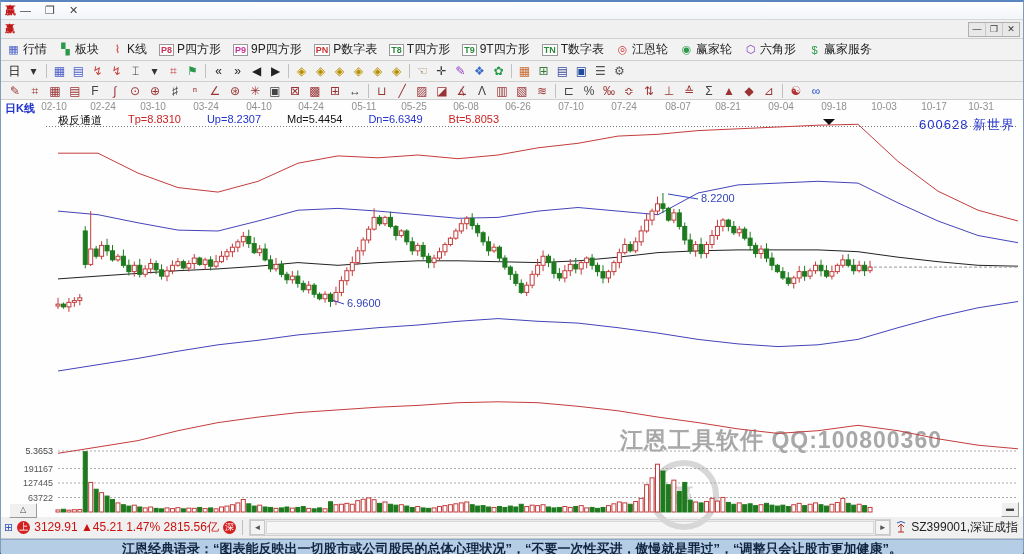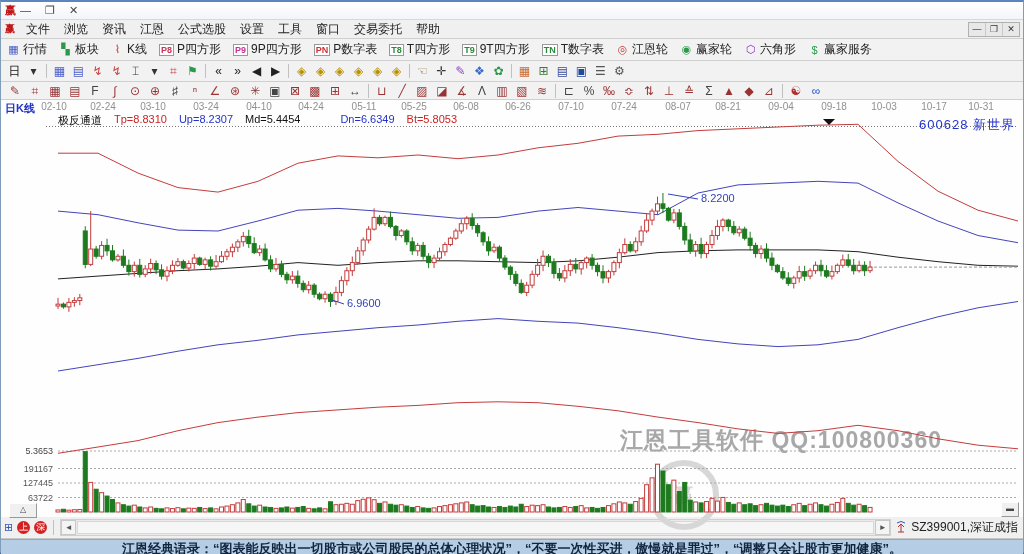--- a/index.html
+++ b/index.html
@@ -27,21 +27,21 @@
   .tbtn .ticn{font-size:11px;width:13px;text-align:center;}
   .badge{font-size:9px;font-weight:bold;border:1px solid #999;background:#fff;padding:0 1px;line-height:10px;}
   .ticon{display:inline-block;width:19px;text-align:center;font-size:12px;line-height:19px;cursor:default;}
   .tb4 .ticon{width:20px;font-size:12px;line-height:16px;}
   .tsep{display:inline-block;width:1px;height:14px;background:#c0c0c0;margin:0 3px;}
   
   .chartarea{position:relative;width:1022px;height:417px;background:#fefefe;}
   .datestrip{position:absolute;top:0;left:0;width:100%;height:13px;font-size:10px;color:#909090;}
   .klabel{position:absolute;top:1px;left:4px;color:#2233cc;font-weight:bold;font-size:11px;}
   .dtick{position:absolute;top:1px;transform:translateX(-50%);}
-  .legend{position:absolute;top:13px;left:57px;font-size:11px;display:flex;gap:12px;z-index:3;}
+  .legend{position:absolute;top:13px;left:57px;font-size:11px;display:flex;gap:26px;z-index:3;}
   .symname{position:absolute;top:16px;right:8px;color:#2233cc;font-size:13px;z-index:3;letter-spacing:1px;}
   .wm1{position:absolute;top:325px;left:560px;width:440px;text-align:center;font-size:23px;font-weight:bold;color:#a8a8a8;z-index:0;letter-spacing:1px;}
   .wm2{position:absolute;top:358px;left:715px;font-size:57px;font-weight:bold;color:#d7d7d7;z-index:0;letter-spacing:2px;font-family:"Liberation Serif","DejaVu Serif",serif;}
   .wmlogo{position:absolute;top:360px;left:648px;width:58px;height:58px;border:6px solid #d7d7d7;border-radius:50%;z-index:0;color:#d7d7d7;font-size:20px;font-weight:bold;display:flex;align-items:center;justify-content:center;}
   svg.chart{position:absolute;top:0;left:0;z-index:1;}
   .minibtn{position:absolute;z-index:4;background:#f0f0f0;border:1px solid #999;border-top-color:#fff;border-left-color:#fff;font-size:8px;color:#444;text-align:center;line-height:12px;}
   
   .statusbar{height:21px;background:#f0f0f0;display:flex;align-items:center;font-size:12px;border-bottom:1px solid #c8c8c8;padding:0 3px;gap:4px;}
   .stgrid{color:#3355bb;font-size:11px;}
   .stbadge{width:13px;height:13px;border-radius:50%;background:#d42020;color:#fff;font-size:9px;line-height:13px;text-align:center;flex:0 0 auto;}
@@ -64,32 +64,20 @@
     <span class="applogo">赢</span>
     <span class="winctl">
       <span>—</span>
       <span>❐</span>
       <span>✕</span>
     </span>
   </div>
 
   <div class="menubar">
     <span class="applogo">赢</span>
-    <span id="menuItems" style="display:flex">
-        <span class="menuitem">文件</span>
-        <span class="menuitem">浏览</span>
-        <span class="menuitem">资讯</span>
-        <span class="menuitem">江恩</span>
-        <span class="menuitem">公式选股</span>
-        <span class="menuitem">设置</span>
-        <span class="menuitem">工具</span>
-        <span class="menuitem">窗口</span>
-        <span class="menuitem">交易委托</span>
-        <span class="menuitem">帮助</span>
-      </span>
     <span class="mdictl" id="mdiCtl">
         <span>—</span>
         <span>❐</span>
         <span>✕</span>
       </span>
   </div>
 
   <div class="toolbar tb2" id="tbMain">
       <span class="tbtn">
         <span class="ticn" style="color: rgb(74, 94, 200);">▦</span>
@@ -234,21 +222,21 @@
 
     <div class="datestrip">
       <span class="klabel">日K线</span>
       <span id="dateTicks"><span class="dtick" style="left: 53px;">02-10</span><span class="dtick" style="left: 102px;">02-24</span><span class="dtick" style="left: 152px;">03-10</span><span class="dtick" style="left: 205px;">03-24</span><span class="dtick" style="left: 258px;">04-10</span><span class="dtick" style="left: 310px;">04-24</span><span class="dtick" style="left: 363px;">05-11</span><span class="dtick" style="left: 413px;">05-25</span><span class="dtick" style="left: 465px;">06-08</span><span class="dtick" style="left: 517px;">06-26</span><span class="dtick" style="left: 570px;">07-10</span><span class="dtick" style="left: 623px;">07-24</span><span class="dtick" style="left: 677px;">08-07</span><span class="dtick" style="left: 727px;">08-21</span><span class="dtick" style="left: 780px;">09-04</span><span class="dtick" style="left: 833px;">09-18</span><span class="dtick" style="left: 883px;">10-03</span><span class="dtick" style="left: 933px;">10-17</span><span class="dtick" style="left: 980px;">10-31</span></span>
     </div>
     <div class="legend" id="legendRow">
         <span style="color: rgb(17, 17, 17);">极反通道</span>
         <span style="color: rgb(204, 34, 34);">Tp=8.8310</span>
         <span style="color: rgb(34, 51, 204);">Up=8.2307</span>
         <span style="color: rgb(17, 17, 17);">Md=5.4454</span>
-        <span style="color: rgb(34, 51, 204); margin-left: 28px;">Dn=6.6349</span>
+        <span style="color: rgb(34, 51, 204);">Dn=6.6349</span>
         <span style="color: rgb(204, 34, 34);">Bt=5.8053</span>
       </div>
     <div class="symname">600628  新世界</div>
 
     <svg class="chart" id="chartSvg" width="1022" height="417" viewBox="0 97 1022 417">
         <line x1="45" y1="123.5" x2="1016" y2="123.5" stroke="#777" stroke-dasharray="1 2" stroke-width="1"></line>
         <line x1="57" y1="465.5" x2="1016" y2="465.5" stroke="#aaa" stroke-dasharray="2 2" stroke-width="1"></line>
         <text x="52" y="468.5" text-anchor="end" font-size="9" fill="#555">191167</text>
         <line x1="57" y1="480" x2="1016" y2="480" stroke="#aaa" stroke-dasharray="2 2" stroke-width="1"></line>
         <text x="52" y="483" text-anchor="end" font-size="9" fill="#555">127445</text>
@@ -719,20 +707,21 @@
         <path d="M822,116 L834,116 L828,122 Z" fill="#111"></path>
       </svg>
 
     <div class="minibtn" style="left:8px;top:403px;width:26px;height:13px;">△</div>
     <div class="minibtn" style="left:1000px;top:402px;width:16px;height:13px;">▬</div>
   </div>
 
   <div class="statusbar">
     <span class="stgrid">⊞</span>
     <span class="stbadge">上</span>
+    <span class="stval">3129.91 ▲45.21 1.47% 2815.56亿</span>
     <span class="stbadge">深</span>
     <span class="stsep"></span>
     <span class="hscroll">
       <span class="harrow">◄</span>
       <span class="hthumb"></span>
       <span class="harrow">►</span>
     </span>
     <span class="antenna">
       <svg width="12" height="12" viewBox="0 0 12 12">
           <path d="M6 3 L6 11 M3 11 L9 11 M6 3 L3 6 M6 3 L9 6" stroke="#b03030" fill="none" stroke-width="1"></path>

